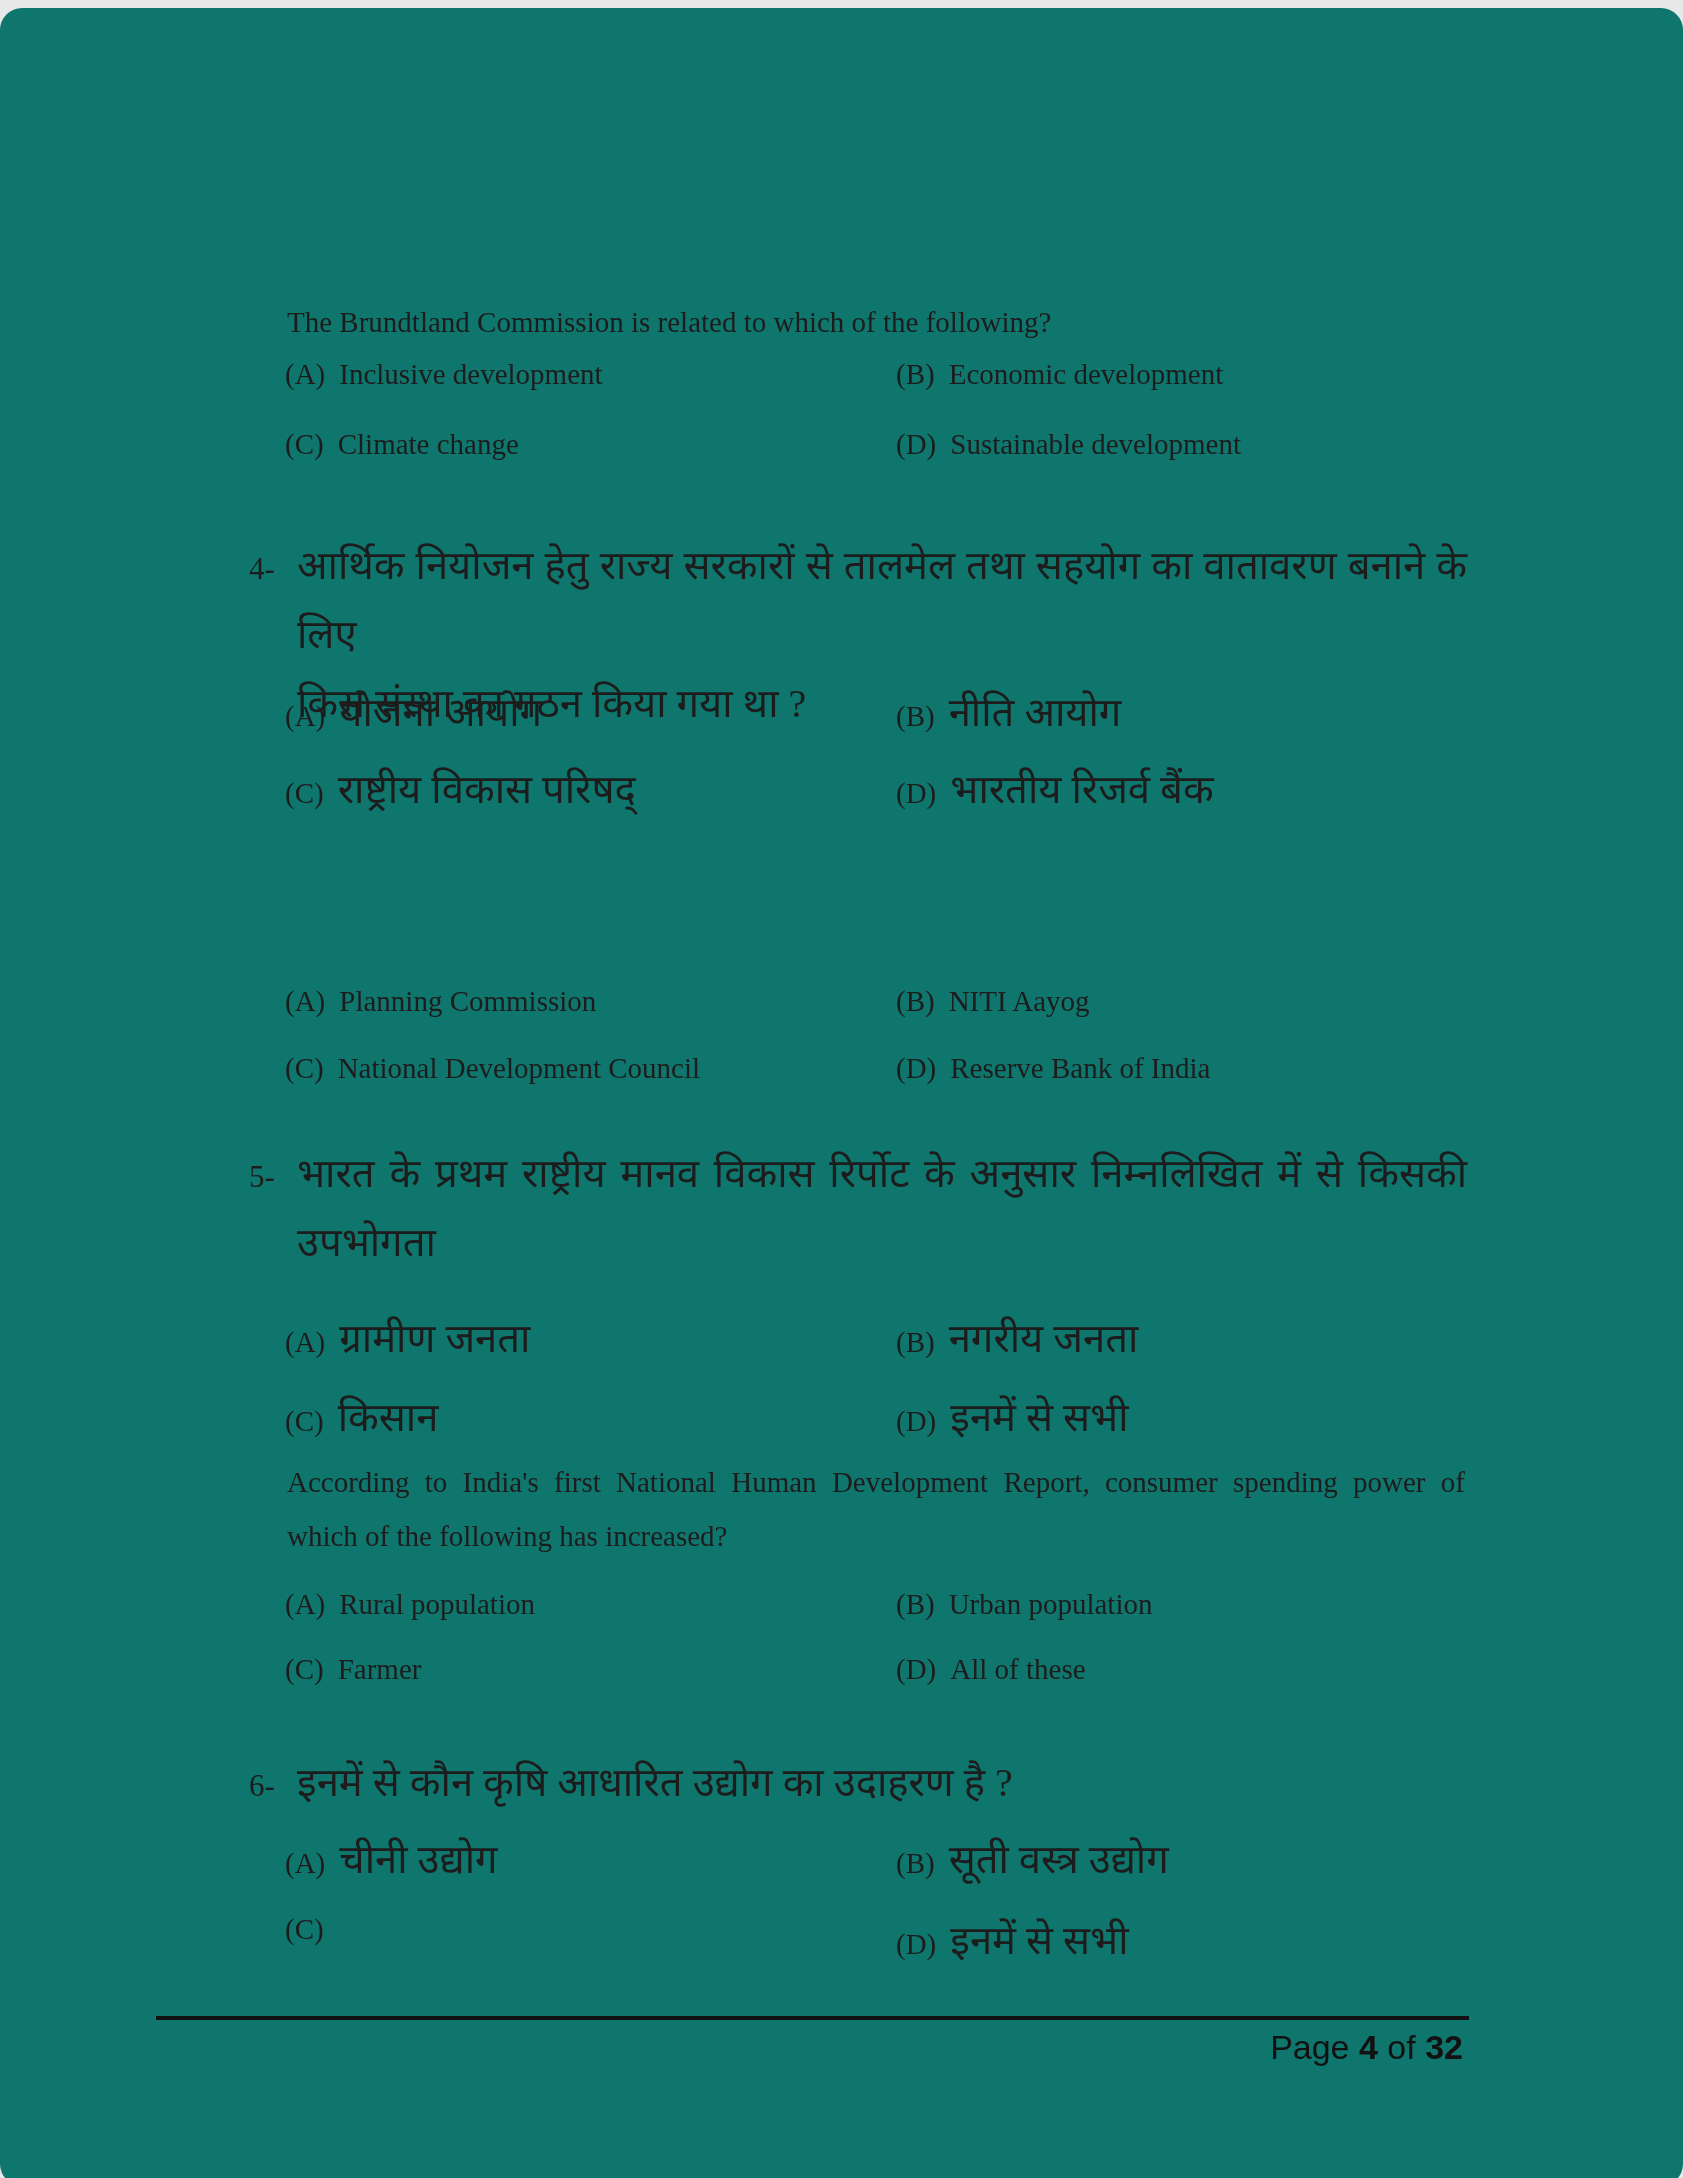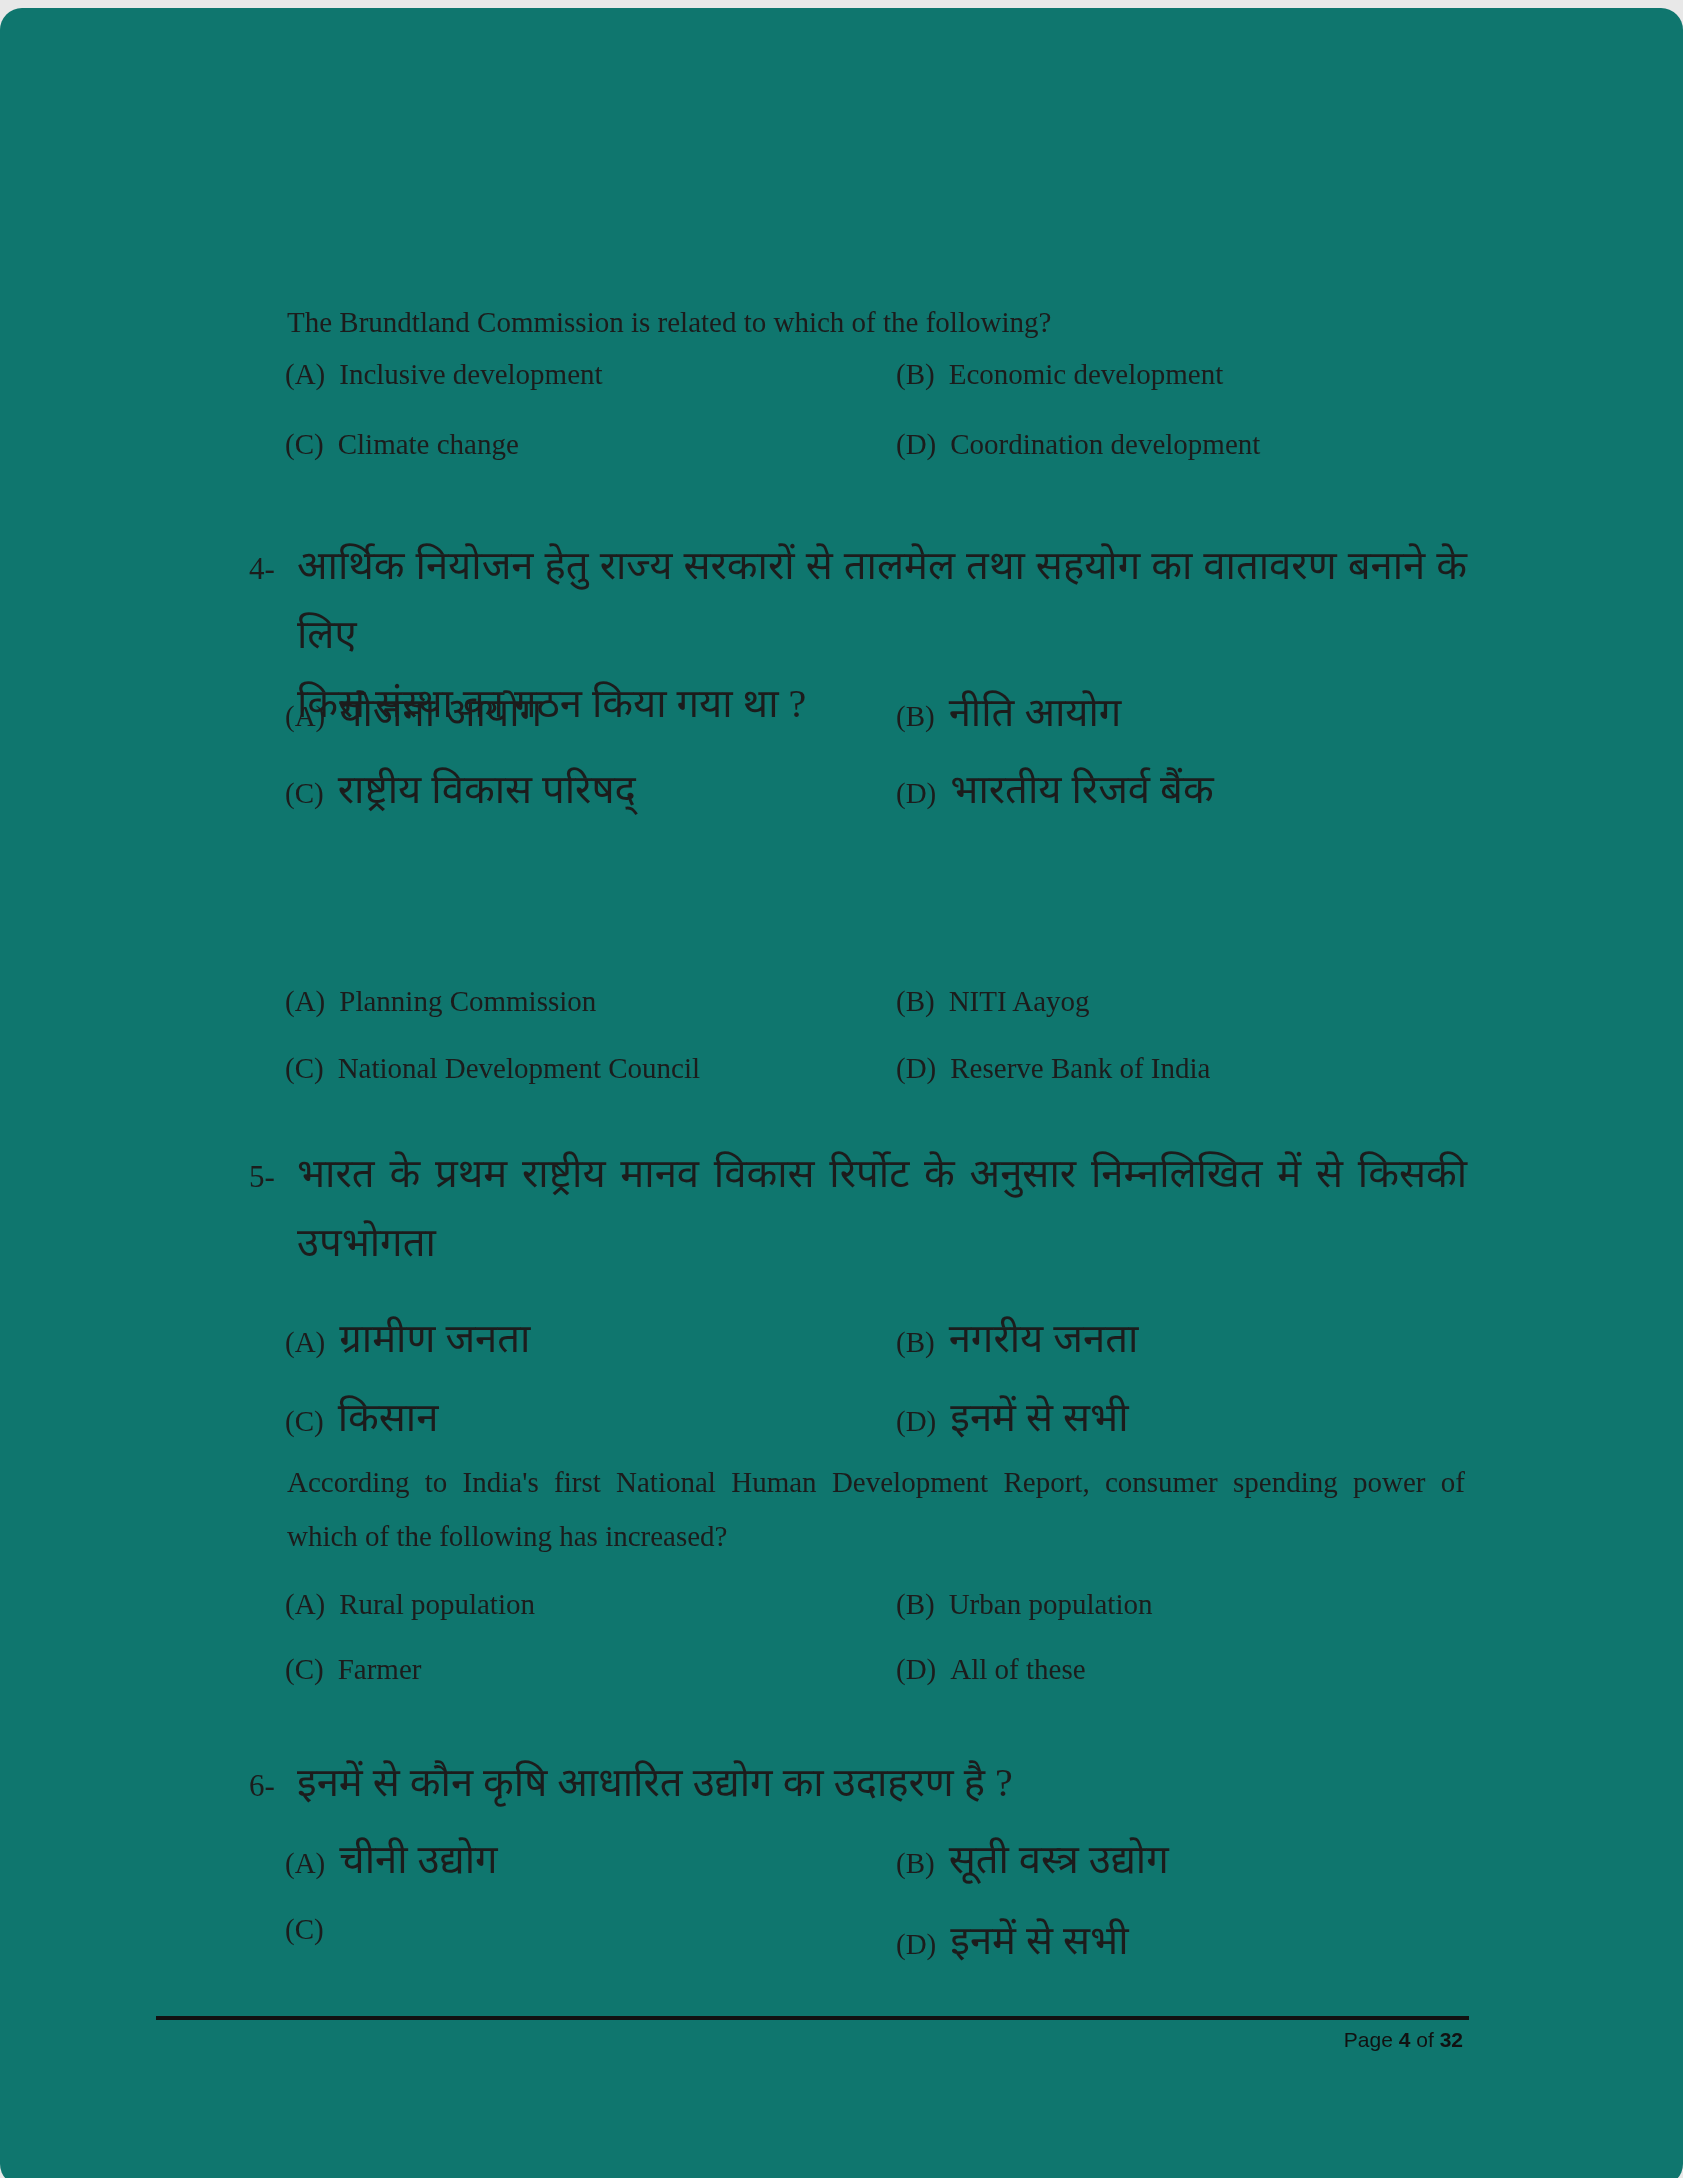--- a/index.html
+++ b/index.html
@@ -43,21 +43,21 @@
   .footer-rule {
     position: absolute;
     left: 156px; top: 2008px;
     width: 1313px; height: 4px;
     background: #111111;
   }
   .footer-text {
     position: absolute;
     top: 2020px; right: 220px;
     font-family: "Liberation Sans", "DejaVu Sans", sans-serif;
-    font-size: 21px;
+    font-size: 34px;
     color: #111111;
   }
   .footer-text b { font-weight: 700; }
 </style>
 </head>
 <body>
 
 <div class="page">
 
   <div class="qrow no-num en" style="top:287px">
@@ -72,21 +72,21 @@
   <div class="opt col-b" style="top:348px">
     <span class="okey">(B)</span>
     <span class="olabel en">Economic development</span>
   </div>
   <div class="opt col-a" style="top:418px">
     <span class="okey">(C)</span>
     <span class="olabel en">Climate change</span>
   </div>
   <div class="opt col-b" style="top:418px">
     <span class="okey">(D)</span>
-    <span class="olabel en">Coordination development</span>
+    <span class="olabel en">Sustainable development</span>
   </div>
 
   <div class="qrow" style="top:523px">
     <span class="qnum">4-</span>
     <div class="qtext hi">
       <div class="line fill">आर्थिक नियोजन हेतु राज्य सरकारों से तालमेल तथा सहयोग का वातावरण बनाने के लिए</div>
       <div class="line">किस संस्था का गठन किया गया था ?</div>
     </div>
   </div>
   <div class="opt col-a" style="top:677px">

